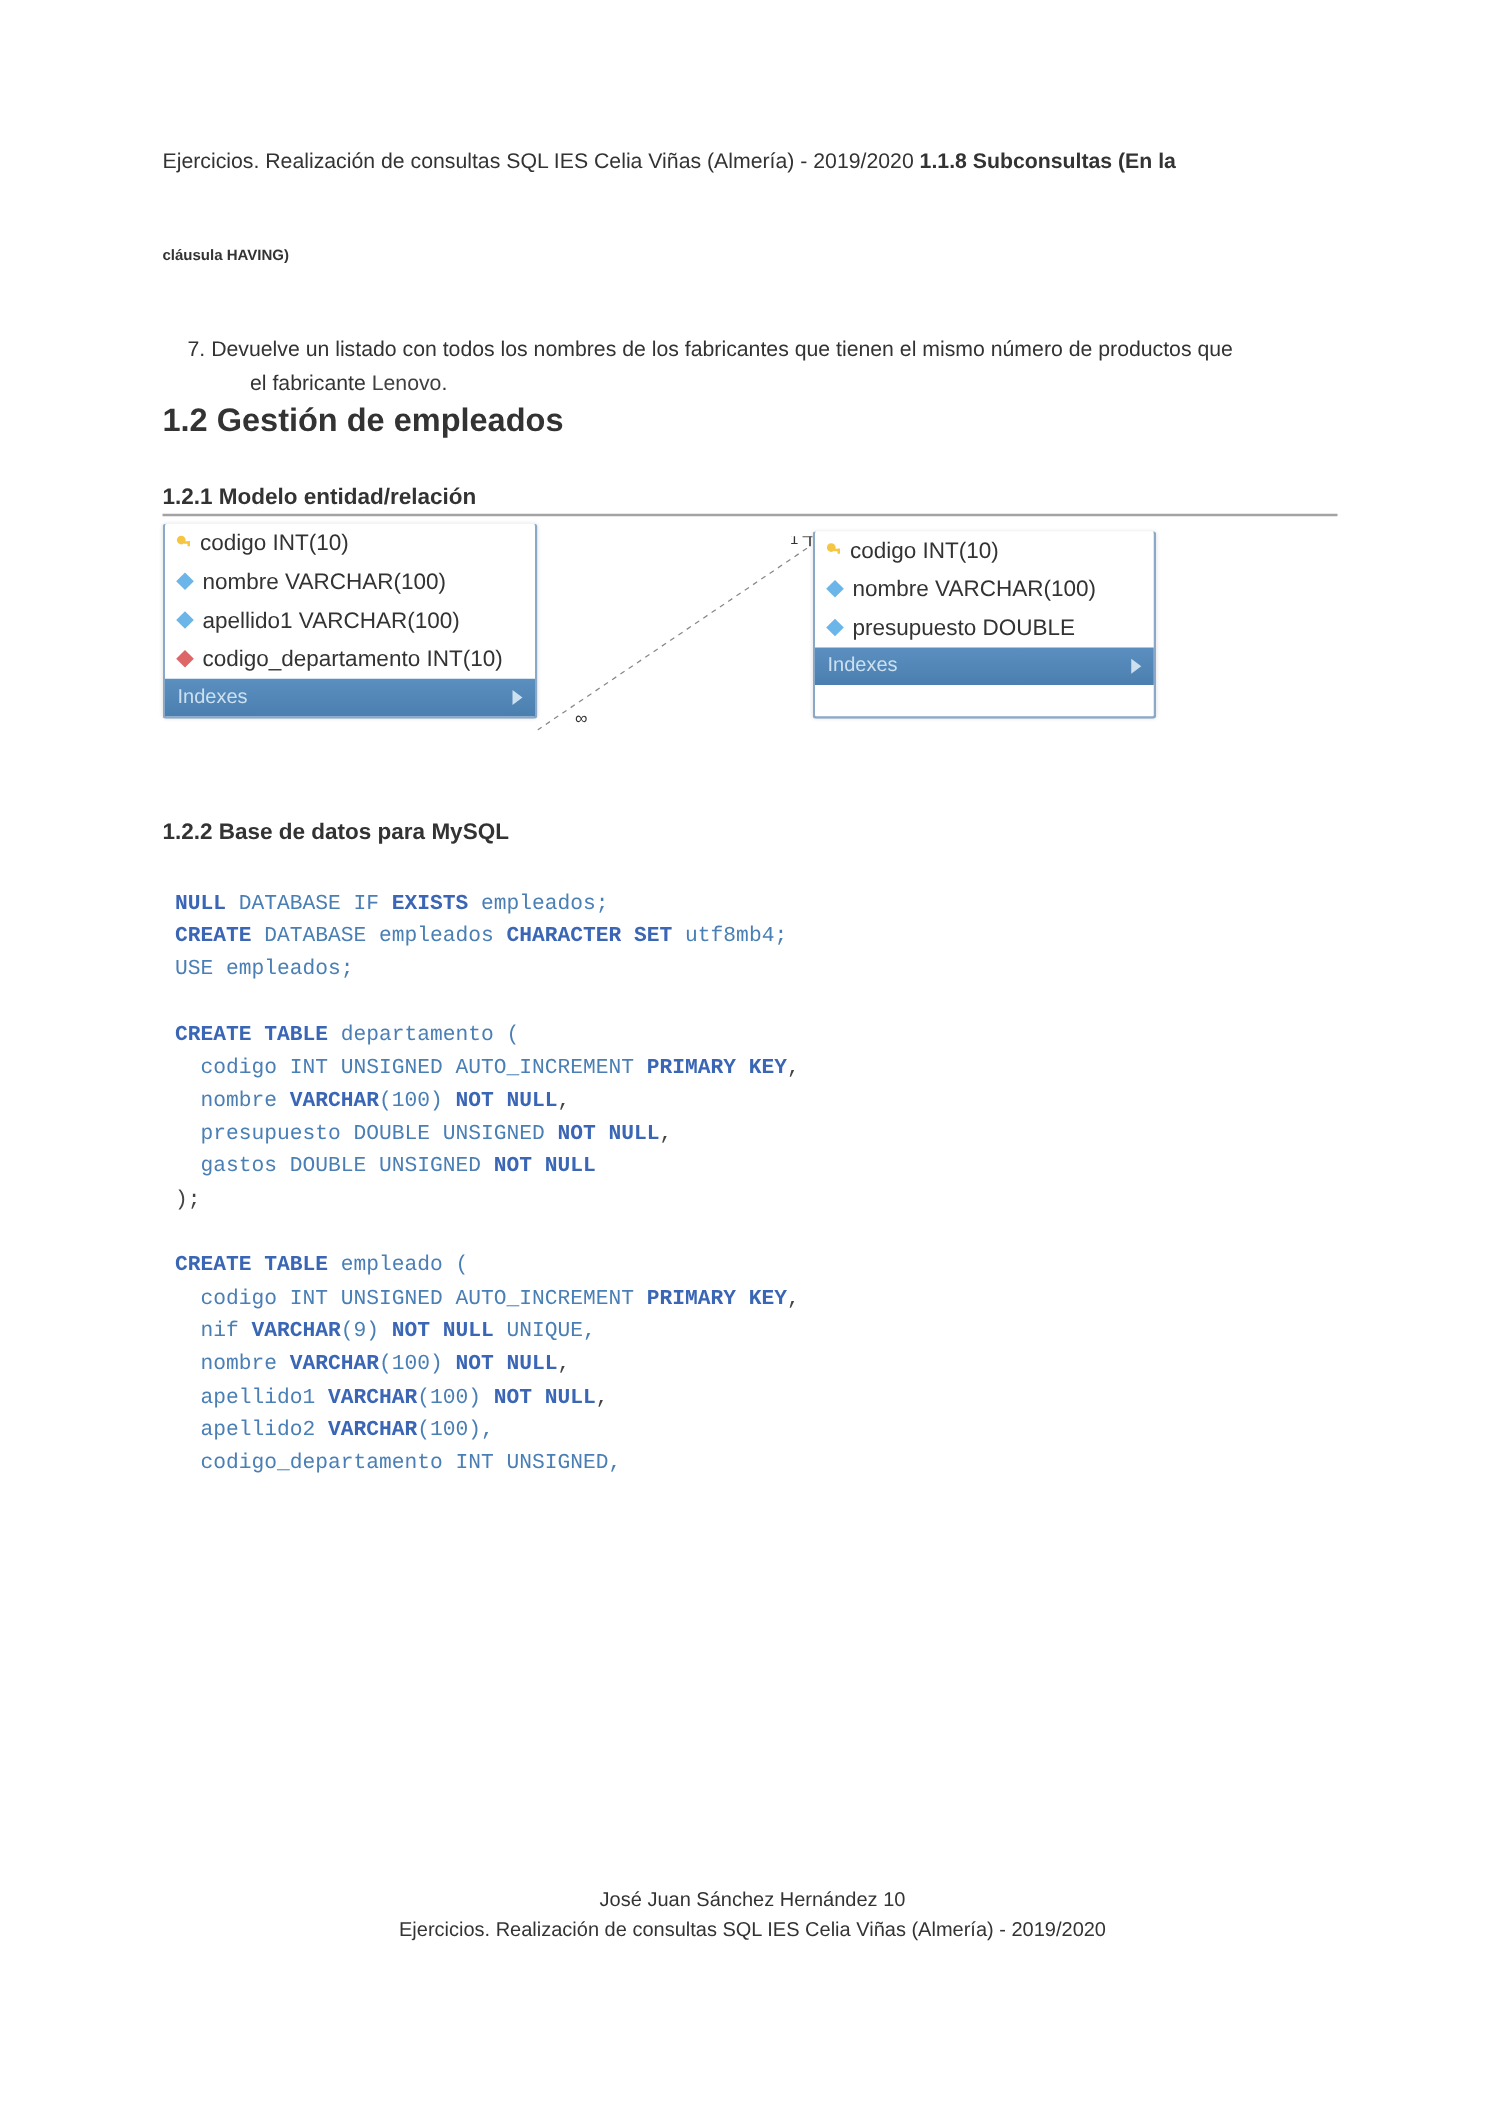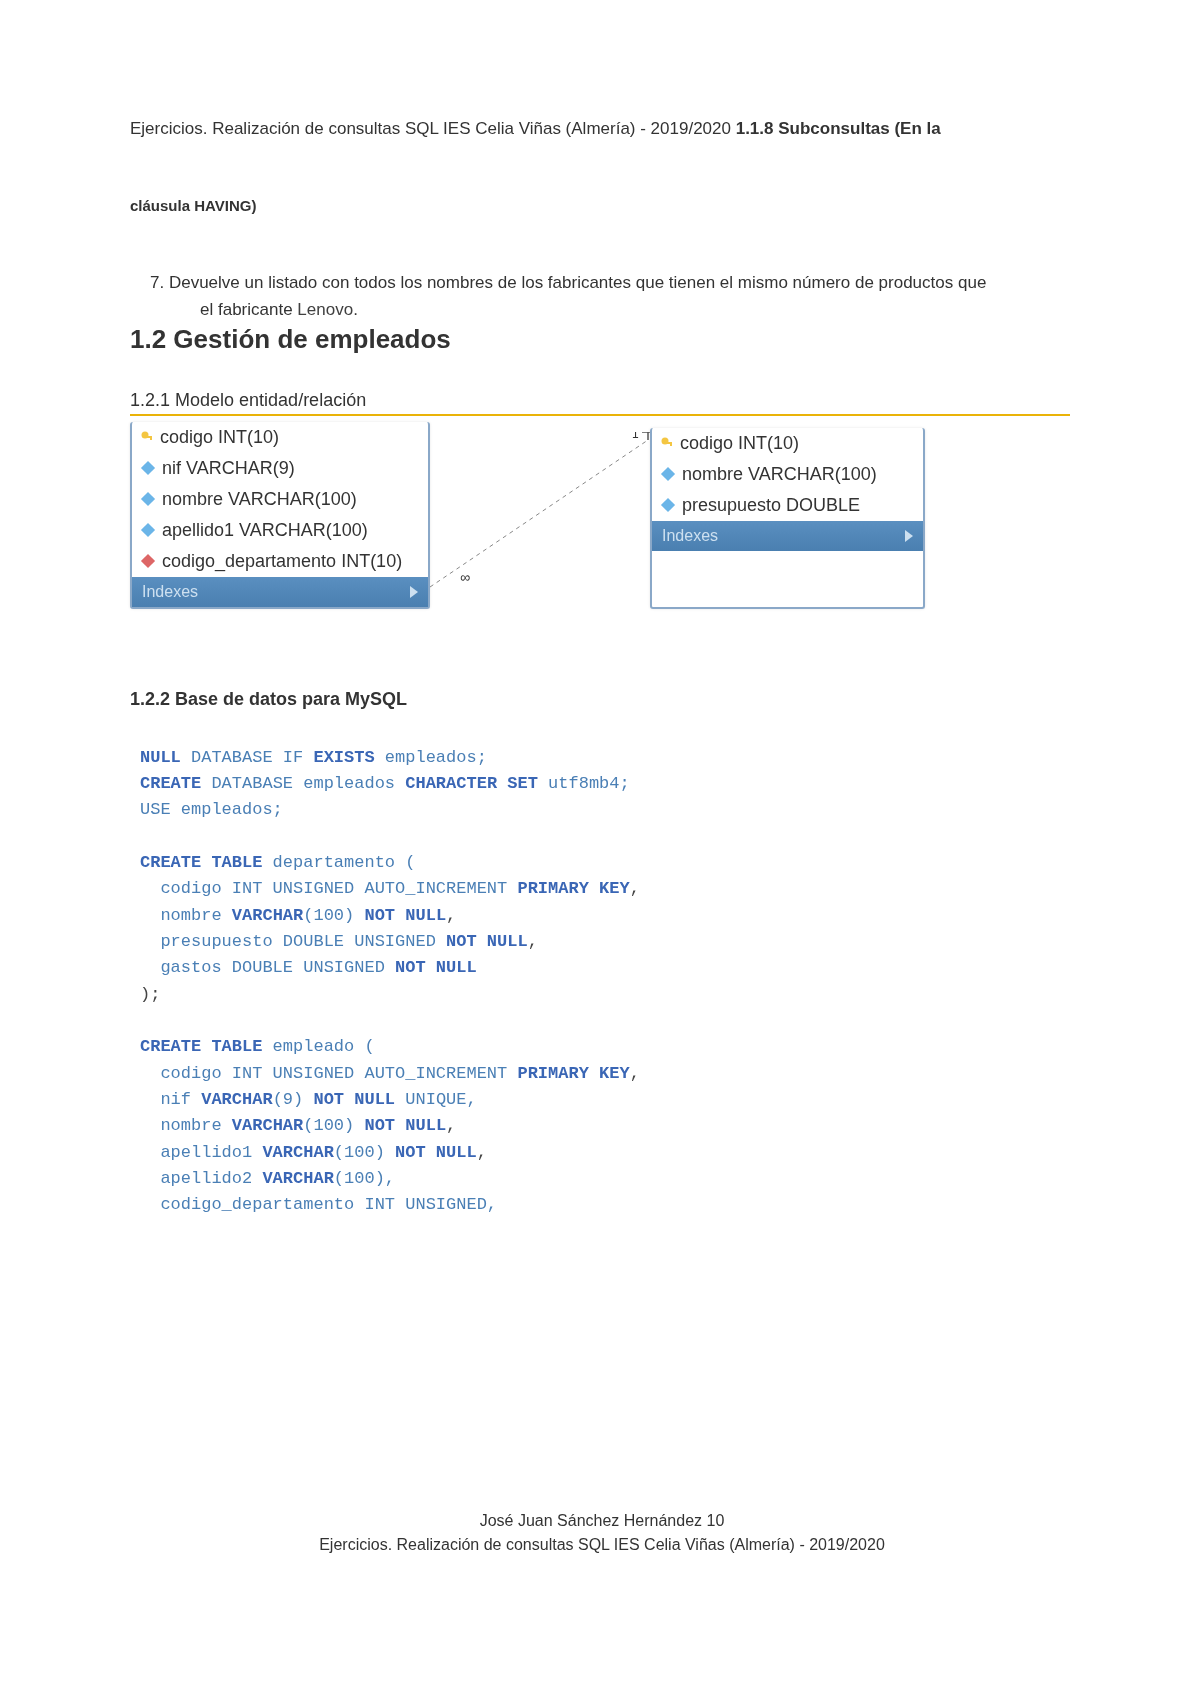--- a/index.html
+++ b/index.html
@@ -16,21 +16,21 @@
   }
   .header {
     font-size: 17px;
     color: #333;
     margin-bottom: 55px;
     line-height: 1.6;
   }
   .header .bold { font-weight: bold; }
   .section-clause {
     font-weight: bold;
-    font-size: 15px;
+    font-size: 12px;
     margin-bottom: 55px;
   }
   ol.numlist {
     list-style: none;
     padding-left: 20px;
   }
   ol.numlist li {
     font-size: 17px;
     line-height: 1.6;
     padding-left: 25px;
@@ -42,22 +42,22 @@
     text-indent: 0;
   }
   .link { color: #404040; }
   h2.h12 {
     font-size: 26px;
     font-weight: bold;
     margin-bottom: 35px;
   }
   h3.h121 {
     font-size: 18px;
-    font-weight: normal;
-    border-bottom: 2px solid #eab308;
+    font-weight: bold;
+    border-bottom: 2px solid #a3a3a3;
     padding-bottom: 3px;
     margin-bottom: 6px;
     display: inline-block;
     width: 100%;
   }
   .er-container {
     display: flex;
     gap: 220px;
     margin-bottom: 80px;
     position: relative;
@@ -191,24 +191,20 @@
       <div class="attr">
         <svg class="key-icon" viewBox="0 0 14 14">
             <circle cx="5" cy="5" r="3.5" fill="#f4c642"></circle>
             <rect x="7" y="6" width="5" height="2" fill="#f4c642"></rect>
             <rect x="10" y="6" width="2" height="4" fill="#f4c642"></rect>
           </svg>
         <span>codigo INT(10)</span>
       </div>
       <div class="attr">
           <span class="diamond-blue"></span>
-          <span>nif VARCHAR(9)</span>
-        </div>
-      <div class="attr">
-          <span class="diamond-blue"></span>
           <span>nombre VARCHAR(100)</span>
         </div>
       <div class="attr">
           <span class="diamond-blue"></span>
           <span>apellido1 VARCHAR(100)</span>
         </div>
       <div class="attr">
           <span class="diamond-red"></span>
           <span>codigo_departamento INT(10)</span>
         </div>

